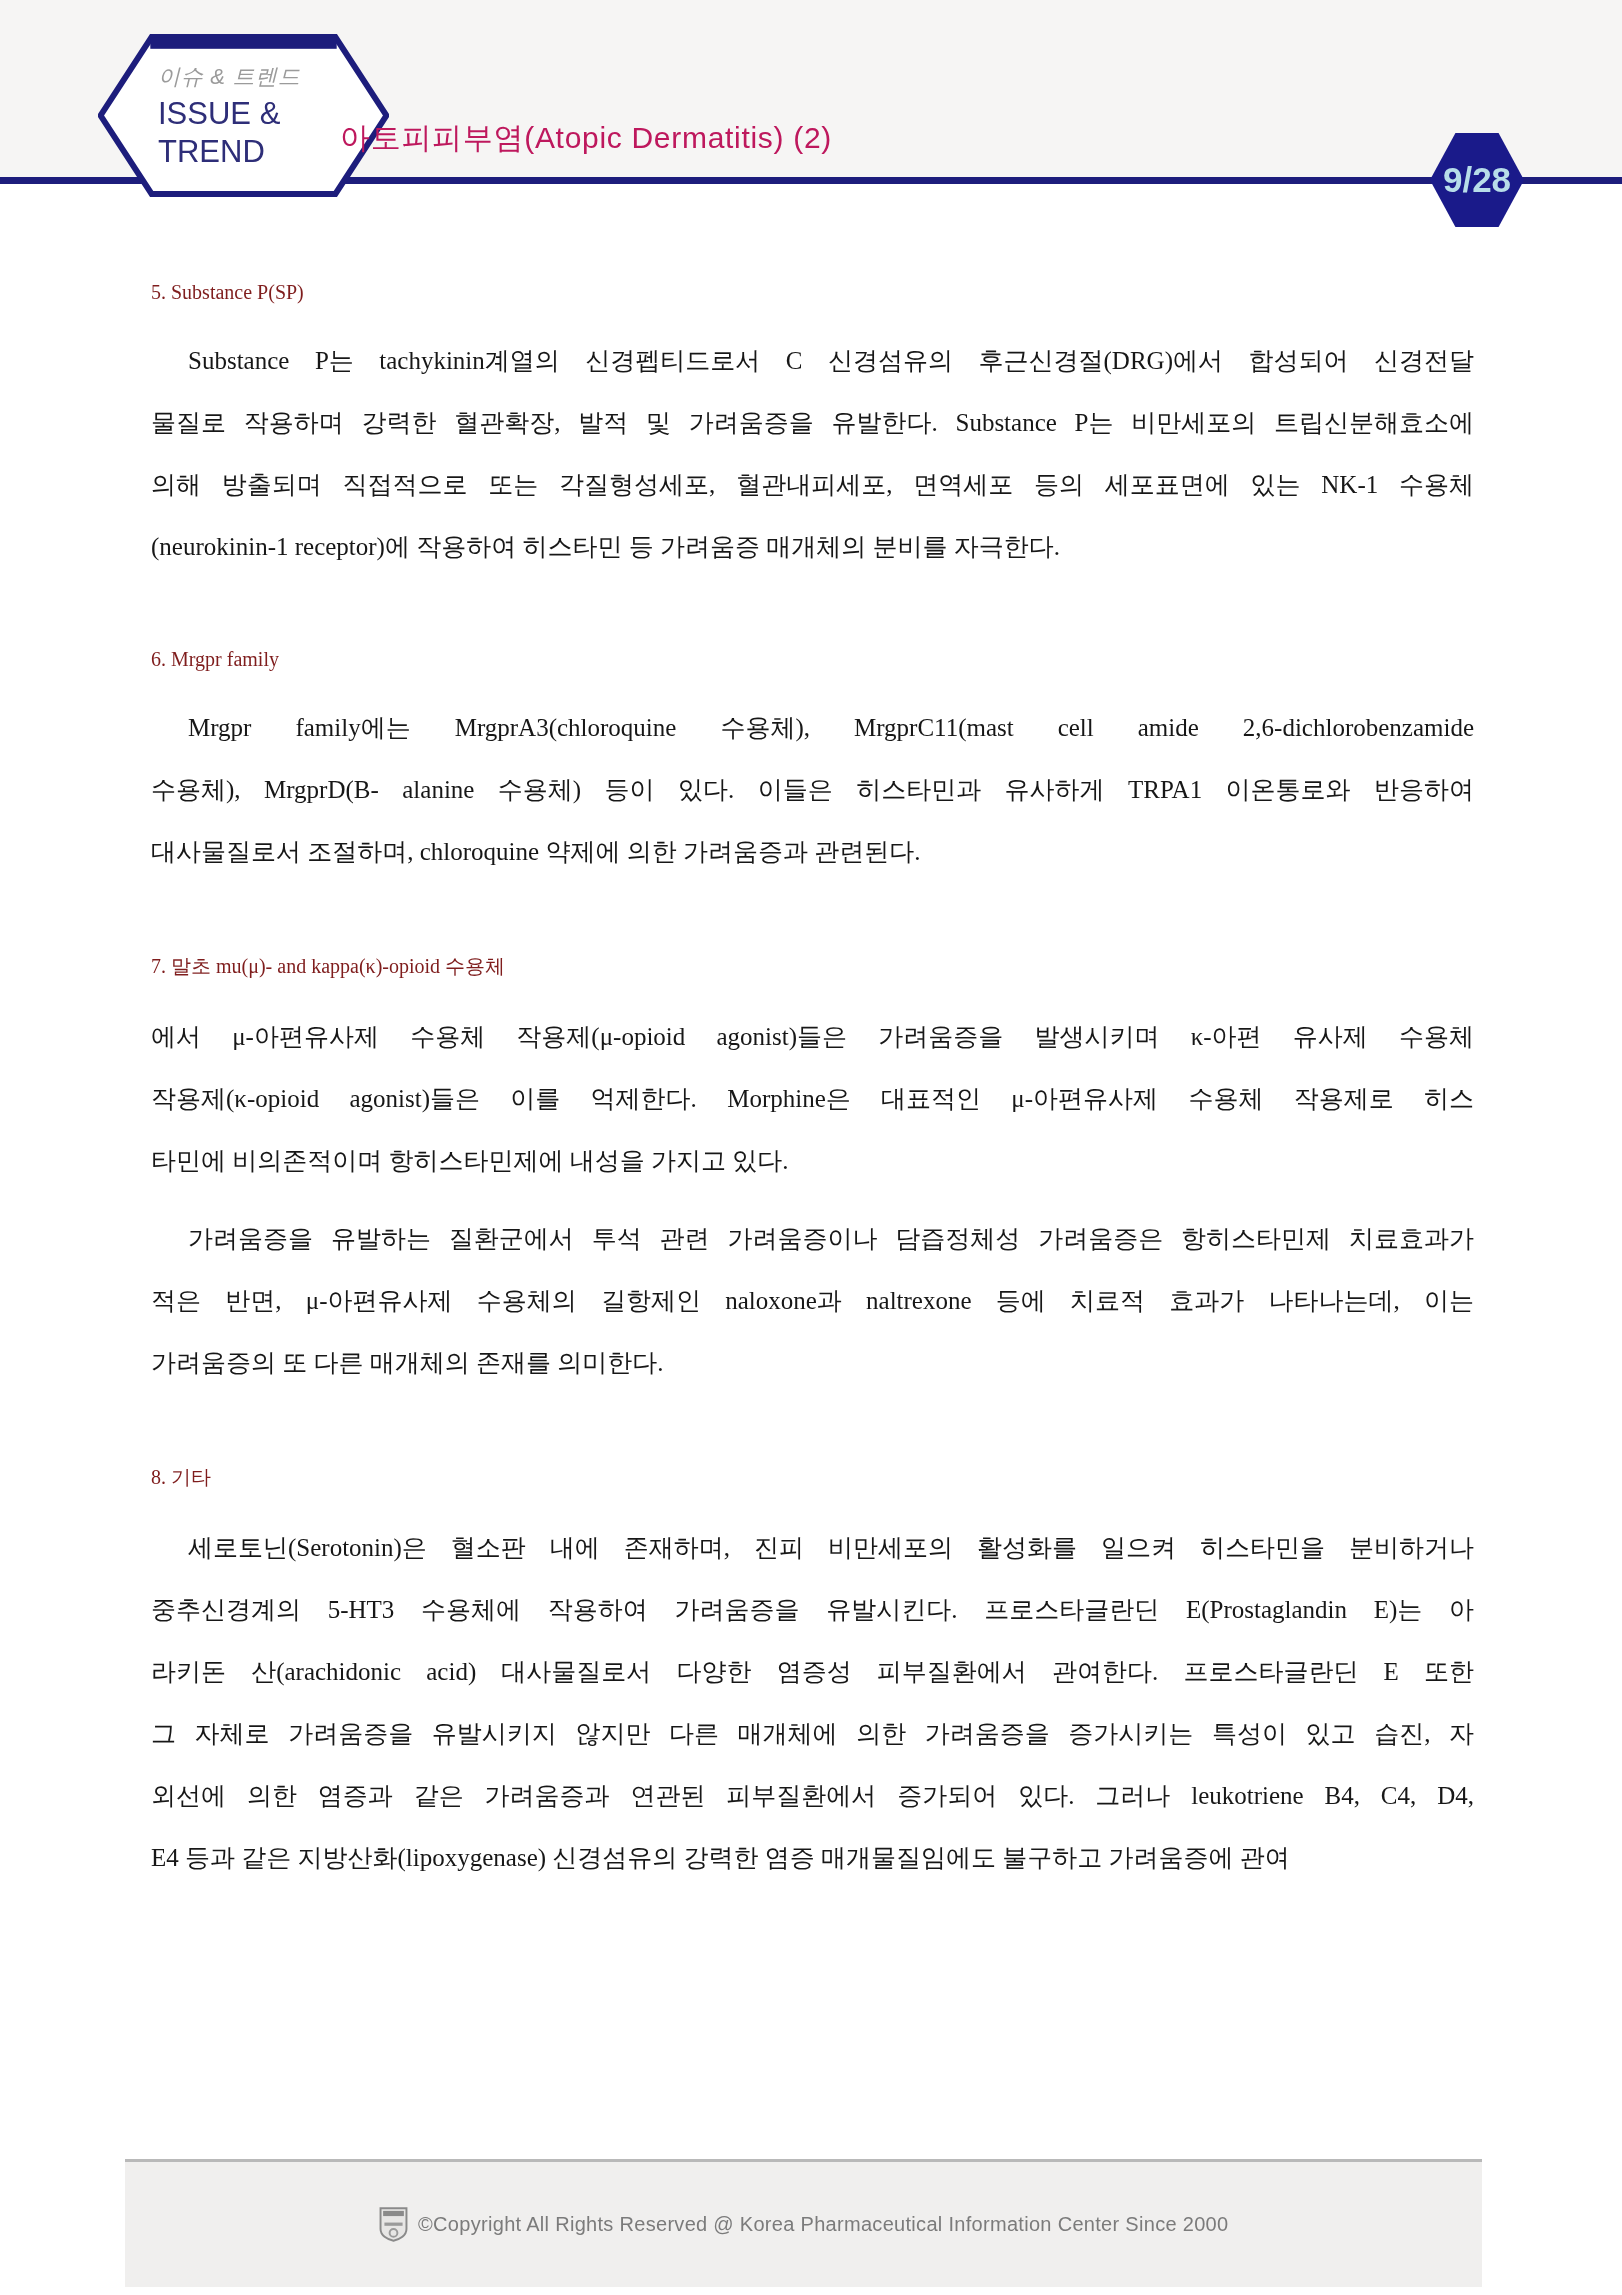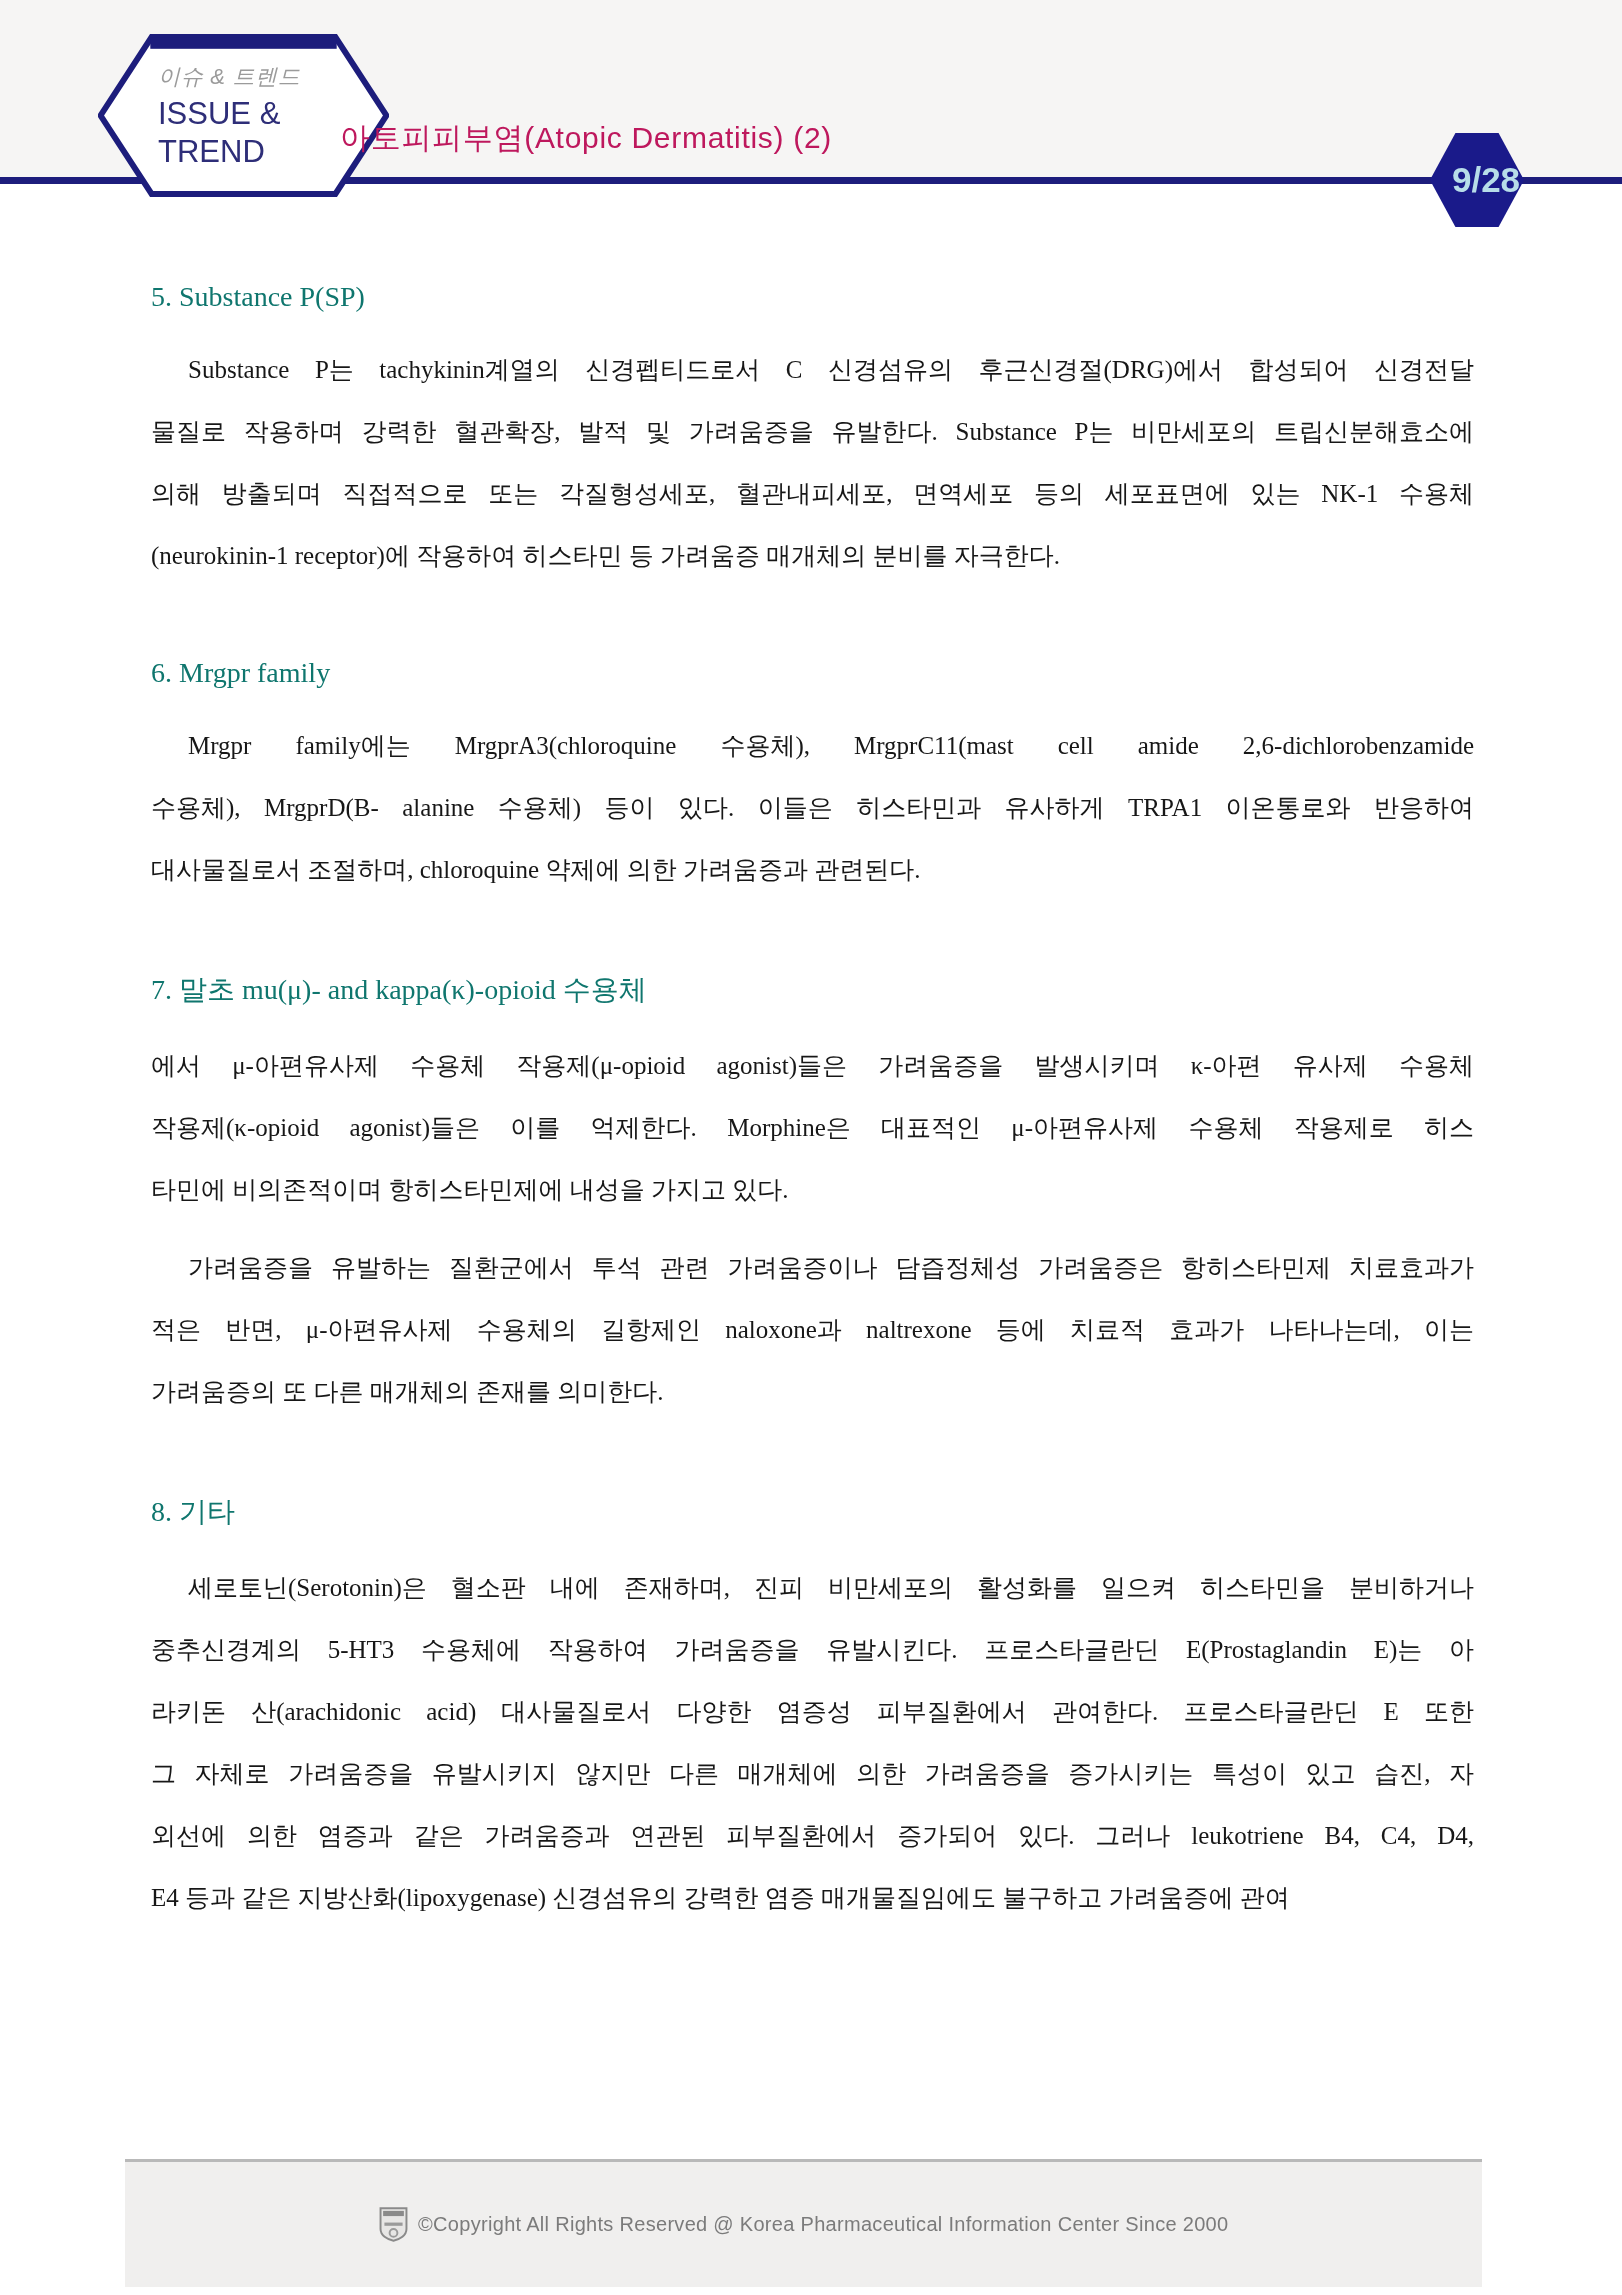--- a/index.html
+++ b/index.html
@@ -27,30 +27,30 @@
   .badge-top{font-size:22px;color:var(--badge-gray);letter-spacing:0.7px;margin-bottom:3.9px;font-style:italic;}
   .badge-big{font-size:31px;color:#2e2e78;}
   .page-title{
     position:absolute;left:340px;top:118px;z-index:2;
     font-family:"Liberation Sans","DejaVu Sans",sans-serif;
     font-size:30px;color:#be185d;letter-spacing:0.7px;
   }
   .page-hex{position:absolute;left:1428px;top:131px;width:98px;height:98px;z-index:3;}
   .page-hex svg{position:absolute;left:0;top:0;}
   .page-hex .num{
-    position:absolute;left:9px;top:0;width:98px;height:98px;
+    position:absolute;left:0;top:0;width:98px;height:98px;
     display:flex;align-items:center;justify-content:center;
     font-family:"Liberation Sans","DejaVu Sans",sans-serif;font-weight:bold;
     font-size:35px;color:var(--page-num-text);
   }
   
   .content{position:absolute;left:151px;top:281px;width:1323px;}
   .section{margin-top:70px;}
   .section:first-child{margin-top:0;}
-  .section-heading{font-size:28px;font-weight:normal;color:#0f766e;margin:0 0 26px 0;}
+  .section-heading{font-size:20px;font-weight:normal;color:#7f1d1d;margin:0 0 26px 0;}
   .para{margin-top:0;}
   .para + .para{margin-top:16.4px;}
   .line{
     font-size:25px;line-height:62px;white-space:nowrap;
     text-align:justify;text-align-last:justify;
   }
   .line.last{text-align-last:left;white-space:normal;}
   .line.indent{padding-left:37px;}
   
   .footer-box{

